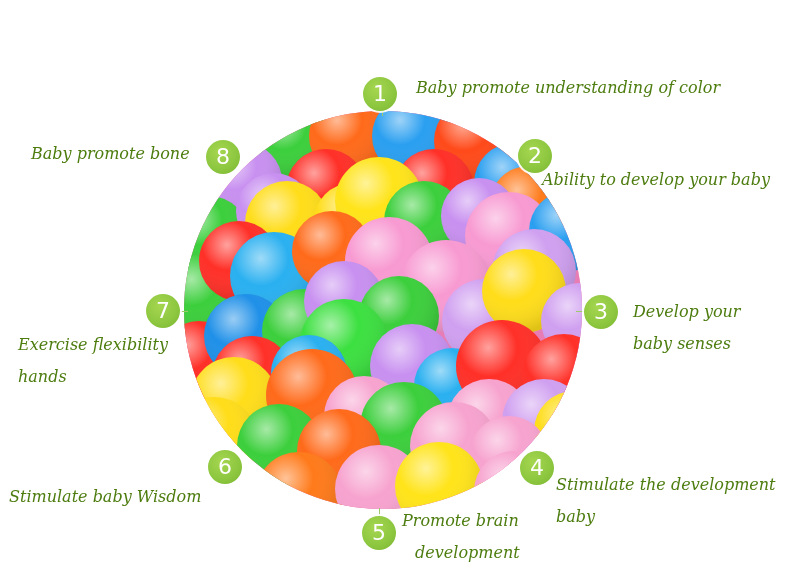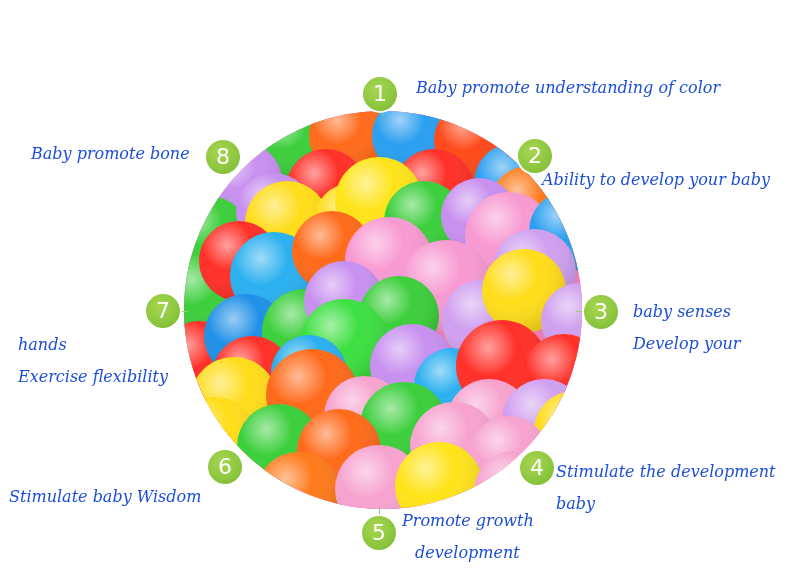--- a/index.html
+++ b/index.html
@@ -9,21 +9,21 @@
   .ball-circle { position: absolute; left: 184px; top: 111px; width: 398px; height: 398px;
                  border-radius: 50%; overflow: hidden; background: #f3a6c9; }
   .ball-circle svg { display: block; }
   .badge { position: absolute; width: 34px; height: 34px; border-radius: 50%;
            background: radial-gradient(circle at 40% 35%, #a6d650 0%, #8cc63f 60%, #7bb32f 100%);
            color: #ffffff; font-family: "DejaVu Sans", "Liberation Sans", sans-serif;
            font-size: 22px; font-weight: normal; line-height: 34px; text-align: center;
            box-shadow: 0 0 0 2px rgba(255,255,255,0.9); }
   .connector { position: absolute; background: #9cc96a; }
   .label { position: absolute; font-family: "DejaVu Serif", "Liberation Serif", serif;
-           font-style: italic; font-size: 16px; color: #1d4ed8; line-height: 32px; white-space: nowrap; }
+           font-style: italic; font-size: 16px; color: #4d7c0f; line-height: 32px; white-space: nowrap; }
   .label span { display: block; }
 </style>
 </head>
 <body>
 
 <div class="stage">
 
   <div class="ball-circle">
     <svg width="398" height="398" viewBox="0 0 398 398">
       <defs>
@@ -162,45 +162,45 @@
     <span>Baby promote understanding of color</span>
   </div>
 
   <div class="badge" style="left:518px;top:139px;">2</div>
   <div class="label" style="left:542px;top:164px;">
     <span>Ability to develop your baby</span>
   </div>
 
   <div class="badge" style="left:584px;top:295px;">3</div>
   <div class="label" style="left:633px;top:296px;">
+    <span>Develop your</span>
     <span>baby senses</span>
-    <span>Develop your</span>
   </div>
 
   <div class="badge" style="left:520px;top:451px;">4</div>
-  <div class="label" style="left:556px;top:456px;">
+  <div class="label" style="left:556px;top:469px;">
     <span>Stimulate the development</span>
     <span>baby</span>
   </div>
 
   <div class="badge" style="left:362px;top:516px;">5</div>
   <div class="label" style="left:402px;top:505px;">
-    <span>Promote growth</span>
+    <span>Promote brain</span>
     <span style="white-space:pre;margin-left:8px;"> development</span>
   </div>
 
   <div class="badge" style="left:208px;top:450px;">6</div>
   <div class="label" style="left:9px;top:481px;">
     <span>Stimulate baby Wisdom</span>
   </div>
 
   <div class="badge" style="left:146px;top:294px;">7</div>
   <div class="label" style="left:18px;top:329px;">
+    <span>Exercise flexibility</span>
     <span>hands</span>
-    <span>Exercise flexibility</span>
   </div>
 
   <div class="badge" style="left:206px;top:140px;">8</div>
   <div class="label" style="left:31px;top:138px;">
     <span>Baby promote bone</span>
   </div>
 
 </div>
 
 </body></html>

